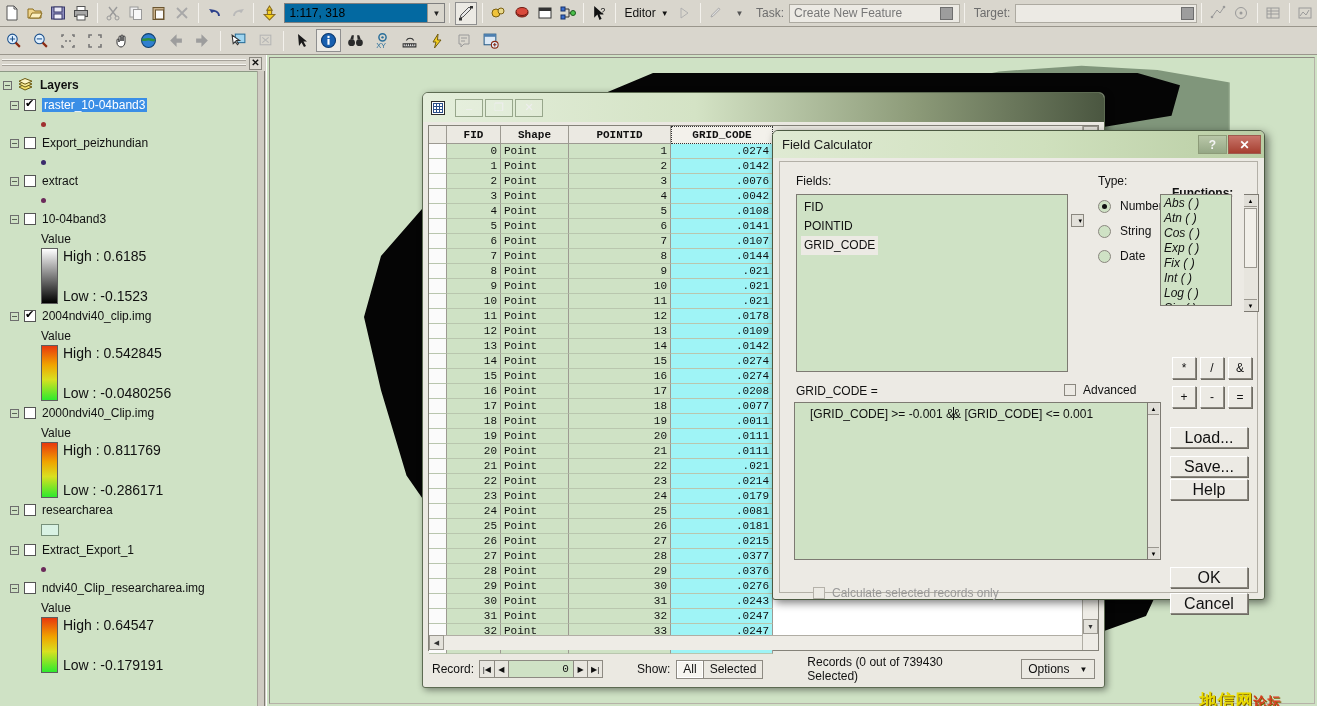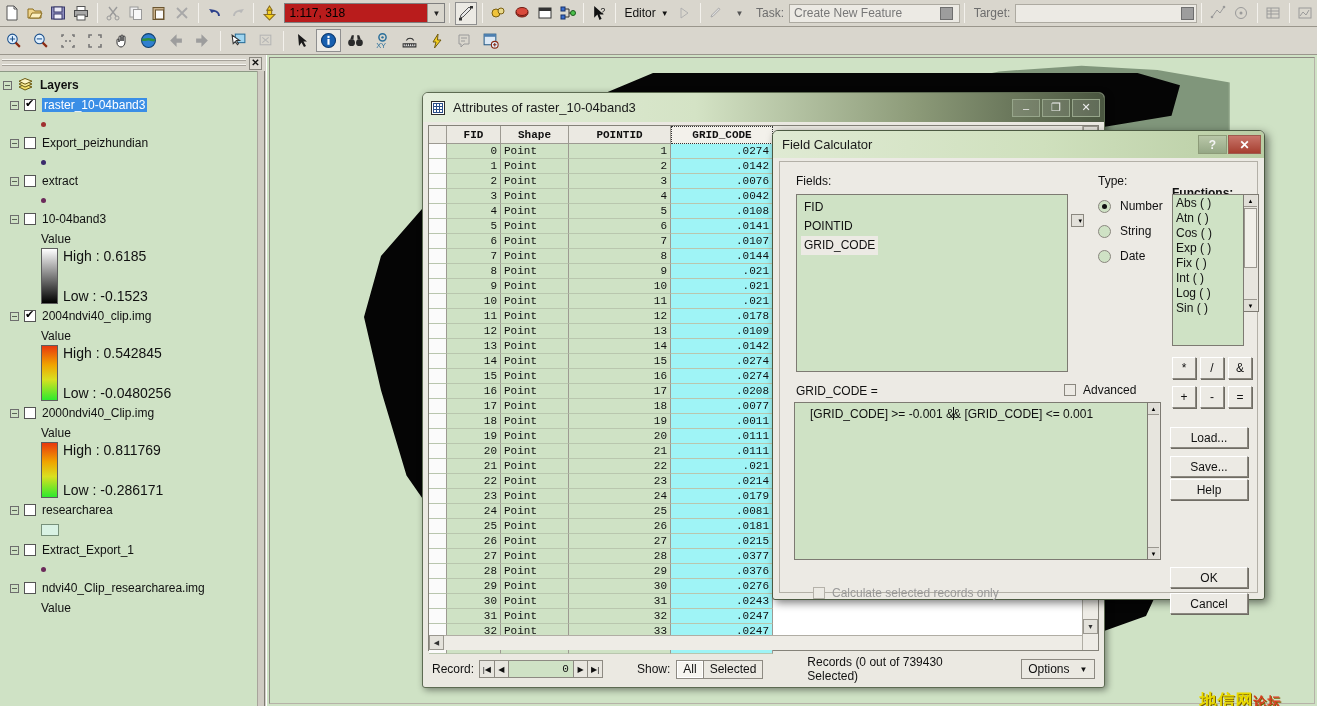--- a/index.html
+++ b/index.html
@@ -28,21 +28,21 @@
     margin: 0 1px; cursor: default;
     font-size: 14px; color: #333;
   }
   .tb-btn.pressed { border: 1px solid #8f8f8f; background: #eceae4; }
   .tb-sep { width: 1px; height: 20px; background: #a9a59b; margin: 0 4px; border-right: 1px solid #f3f1ec; }
   .tb-label { font-size: 12px; color: #6d6d6d; padding: 0 5px; white-space: nowrap; }
 
   .scale-combo {
     display: flex; align-items: flex-end;
     height: 20px; margin-left: 3px;
-    border: 1px solid #7f7f7f; background: #b91c1c;
+    border: 1px solid #7f7f7f; background: #0369a1;
   }
   .scale-combo .val {
     width: 142px; padding: 0 4px;
     font-size: 12px; color: #000; line-height: 18px;
     font-family: "Liberation Sans", sans-serif;
   }
   .scale-combo .arrow {
     width: 17px; height: 18px; background: #d9d6cd;
     border-left: 1px solid #9a968c;
     display: flex; align-items: center; justify-content: center;
@@ -291,42 +291,42 @@
   .radio {
     width: 13px; height: 13px; border-radius: 50%;
     border: 1px solid #8a877f; background: #cfe2c5; margin-right: 9px;
     position: relative; flex: none;
   }
   .radio.on::after {
     content: ""; position: absolute; left: 3px; top: 3px;
     width: 5px; height: 5px; border-radius: 50%; background: #111;
   }
   #funcs-list {
-    position: absolute; left: 392px; top: 32px; width: 72px; height: 152px;
+    position: absolute; left: 380px; top: 32px; width: 72px; height: 112px;
     background: #cfe2c5; border: 1px solid #7d7a72;
-    padding: 1px 0 0 3px; overflow: hidden;
+    padding: 1px 0 0 3px; overflow: hidden; font-style: italic;
   }
   .func-item { font-size: 12px; color: #111; height: 15px; line-height: 15px; }
   #funcs-scroll {
     position: absolute; left: 464px; top: 32px; width: 15px; height: 118px;
     background: #e7e5de; border: 1px solid #7d7a72; border-left: none;
   }
   .op-btn {
     width: 24px; height: 22px; background: #eceae4;
     border: 1px solid #8a877f; border-top-color: #fff; border-left-color: #fff;
     box-shadow: 1px 1px 0 #6f6c64;
     display: flex; align-items: center; justify-content: center;
     font-size: 12px; color: #111;
   }
   .act-btn {
     width: 78px; height: 21px; background: #eceae4;
     border: 1px solid #8a877f; border-top-color: #fff; border-left-color: #fff;
     box-shadow: 1px 1px 0 #6f6c64;
     display: flex; align-items: center; justify-content: center;
-    font-size: 12px; color: #111;
+    font-size: 16px; color: #111;
   }
   #expr-label { position: absolute; left: 16px; top: 222px; }
   #advanced-row { position: absolute; left: 284px; top: 221px; display: flex; align-items: center; }
   .chk { width: 12px; height: 12px; border: 1px solid #8a877f; background: #eceae4; margin-right: 7px; flex: none; }
   #expr-box {
     position: absolute; left: 14px; top: 240px; width: 354px; height: 158px;
     background: #cfe2c5; border: 1px solid #7d7a72;
     padding: 4px 15px; font-size: 12px; color: #111;
   }
   #expr-caret {
@@ -765,36 +765,42 @@
       </div>
 
       <div class="toc-row toc-ind1">
         <div class="expander">–</div>
         <div class="cb"></div>
         <span class="lbl">ndvi40_Clip_researcharea.img</span>
       </div>
       <div class="toc-row toc-ind3" style="height:19px;">
         <span class="legend-value">Value</span>
       </div>
+      <div class="ramp-wrap">
+        <div class="ramp" style="background:linear-gradient(to bottom,#e8380d,#f0a400 35%,#d9e020 62%,#2eea2e);"></div>
+        <div class="ramp-labels">
+          <span>High : 0.64547</span>
+          <span>Low : -0.179191</span>
+        </div>
+      </div>
 
     </div>
     <div id="toc-scroll"></div>
   </div>
 
   <div id="map">
     <div id="map-inner">
       <div id="blob2"></div>
       <div id="blob"></div>
     </div>
   </div>
 
   <div id="attr-window">
     <div id="attr-titlebar">
       <div id="attr-title-icon"></div>
-      <div id="attr-title-text">Attributes of raster_10-04band3</div>
       <div class="win-btn">–</div>
       <div class="win-btn">❐</div>
       <div class="win-btn">✕</div>
     </div>
 
     <div id="attr-body">
 
       <div class="tbl-header-row">
         <div class="tbl-cell col-sel"></div>
         <div class="tbl-cell col-fid">FID</div>

